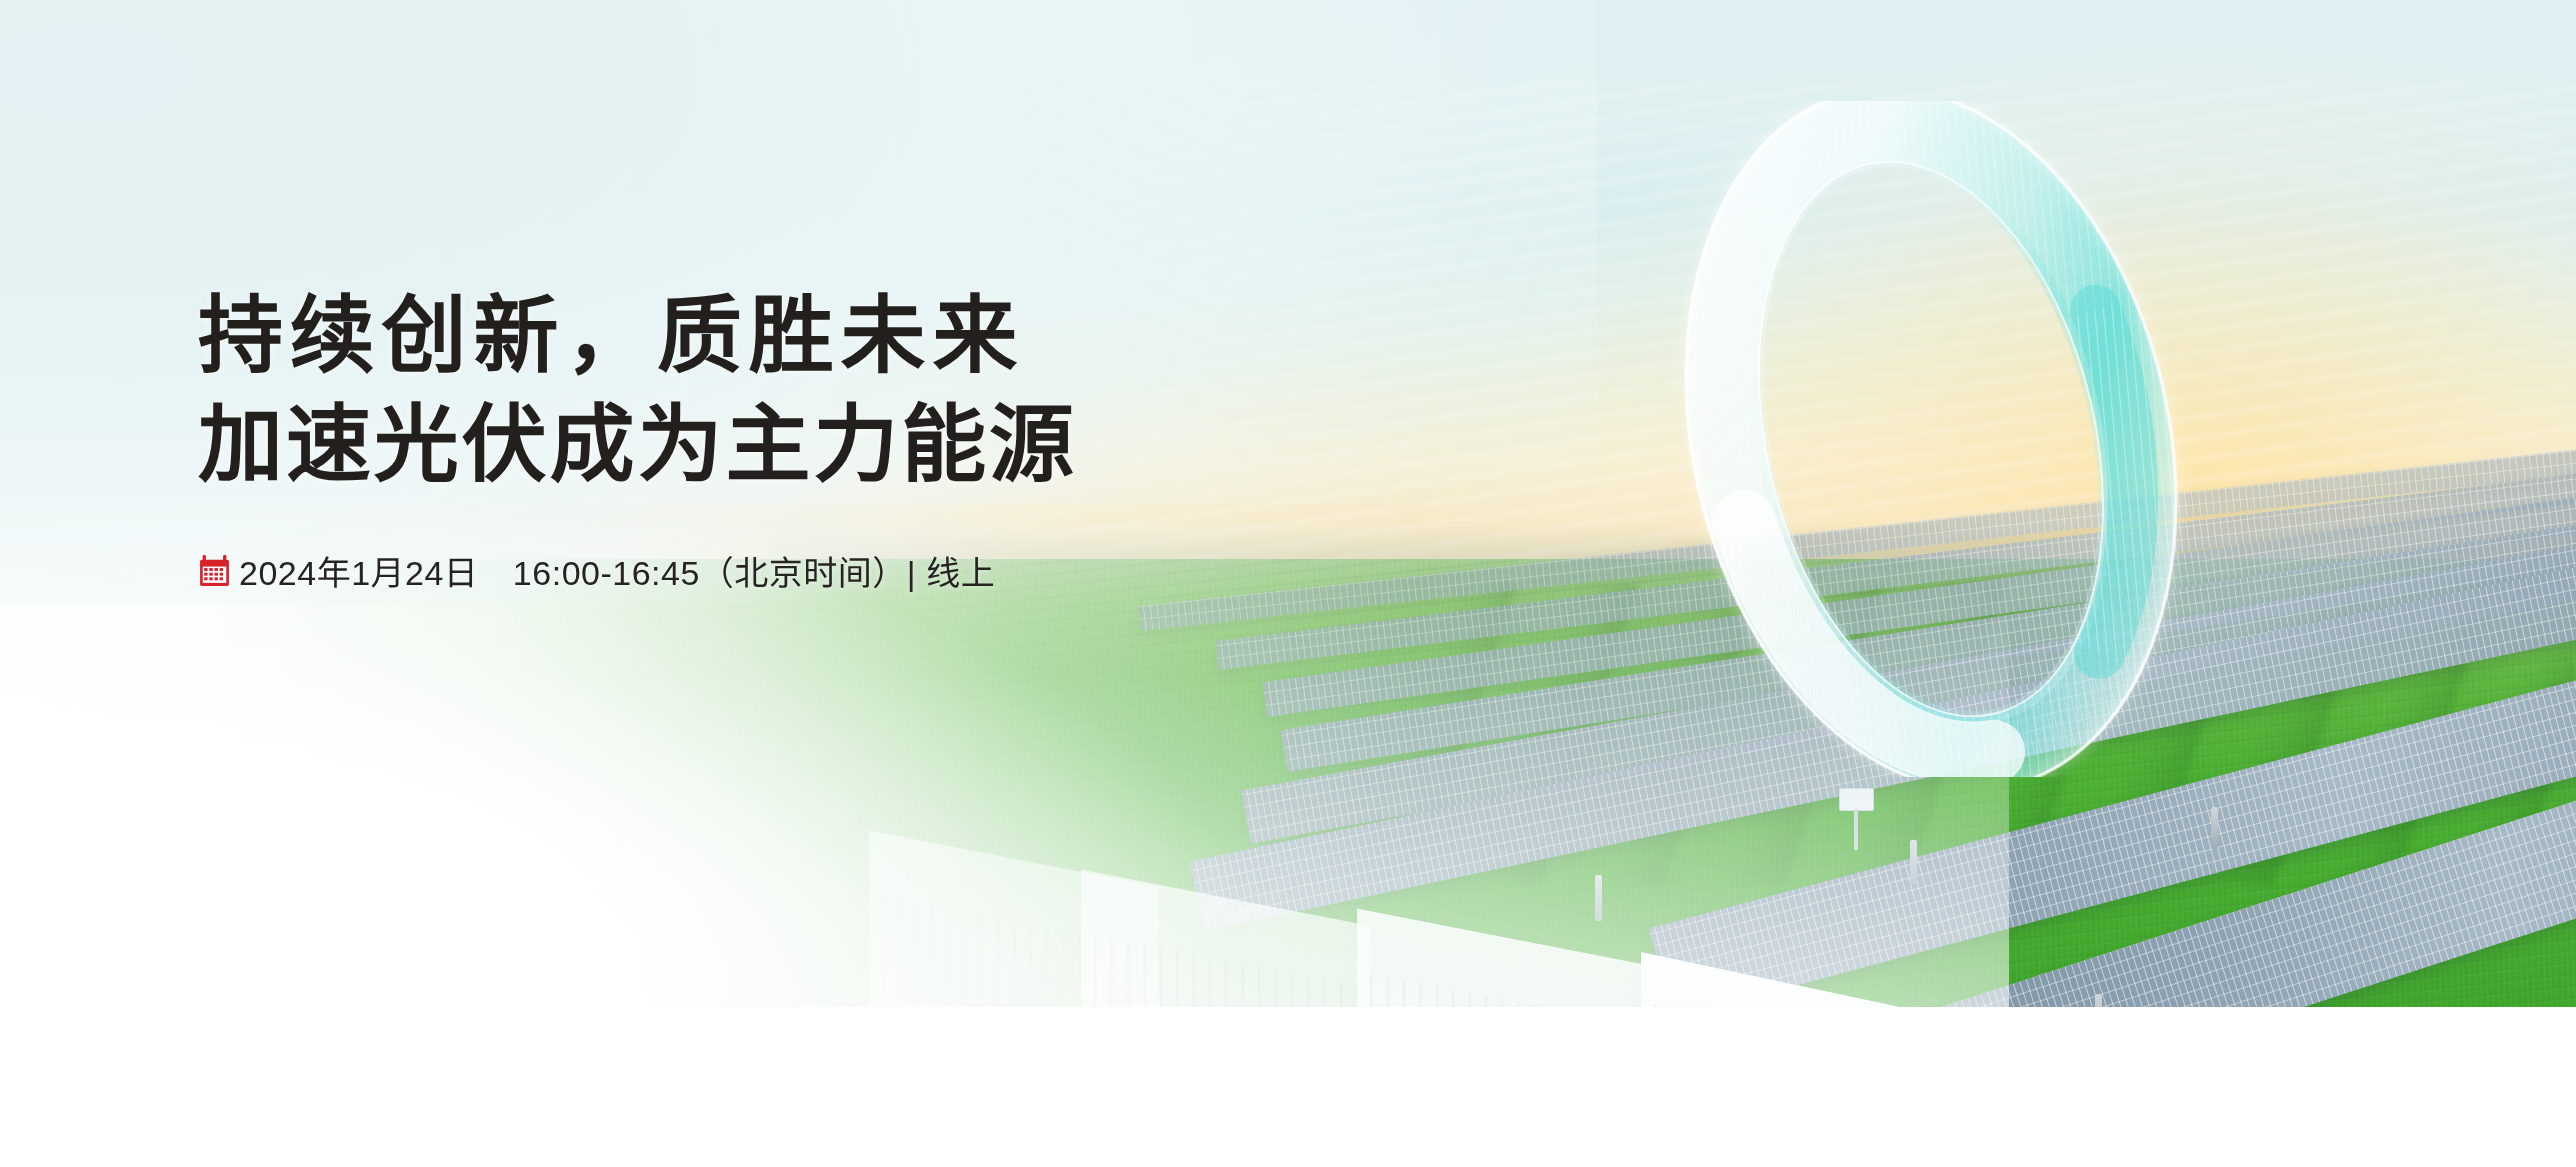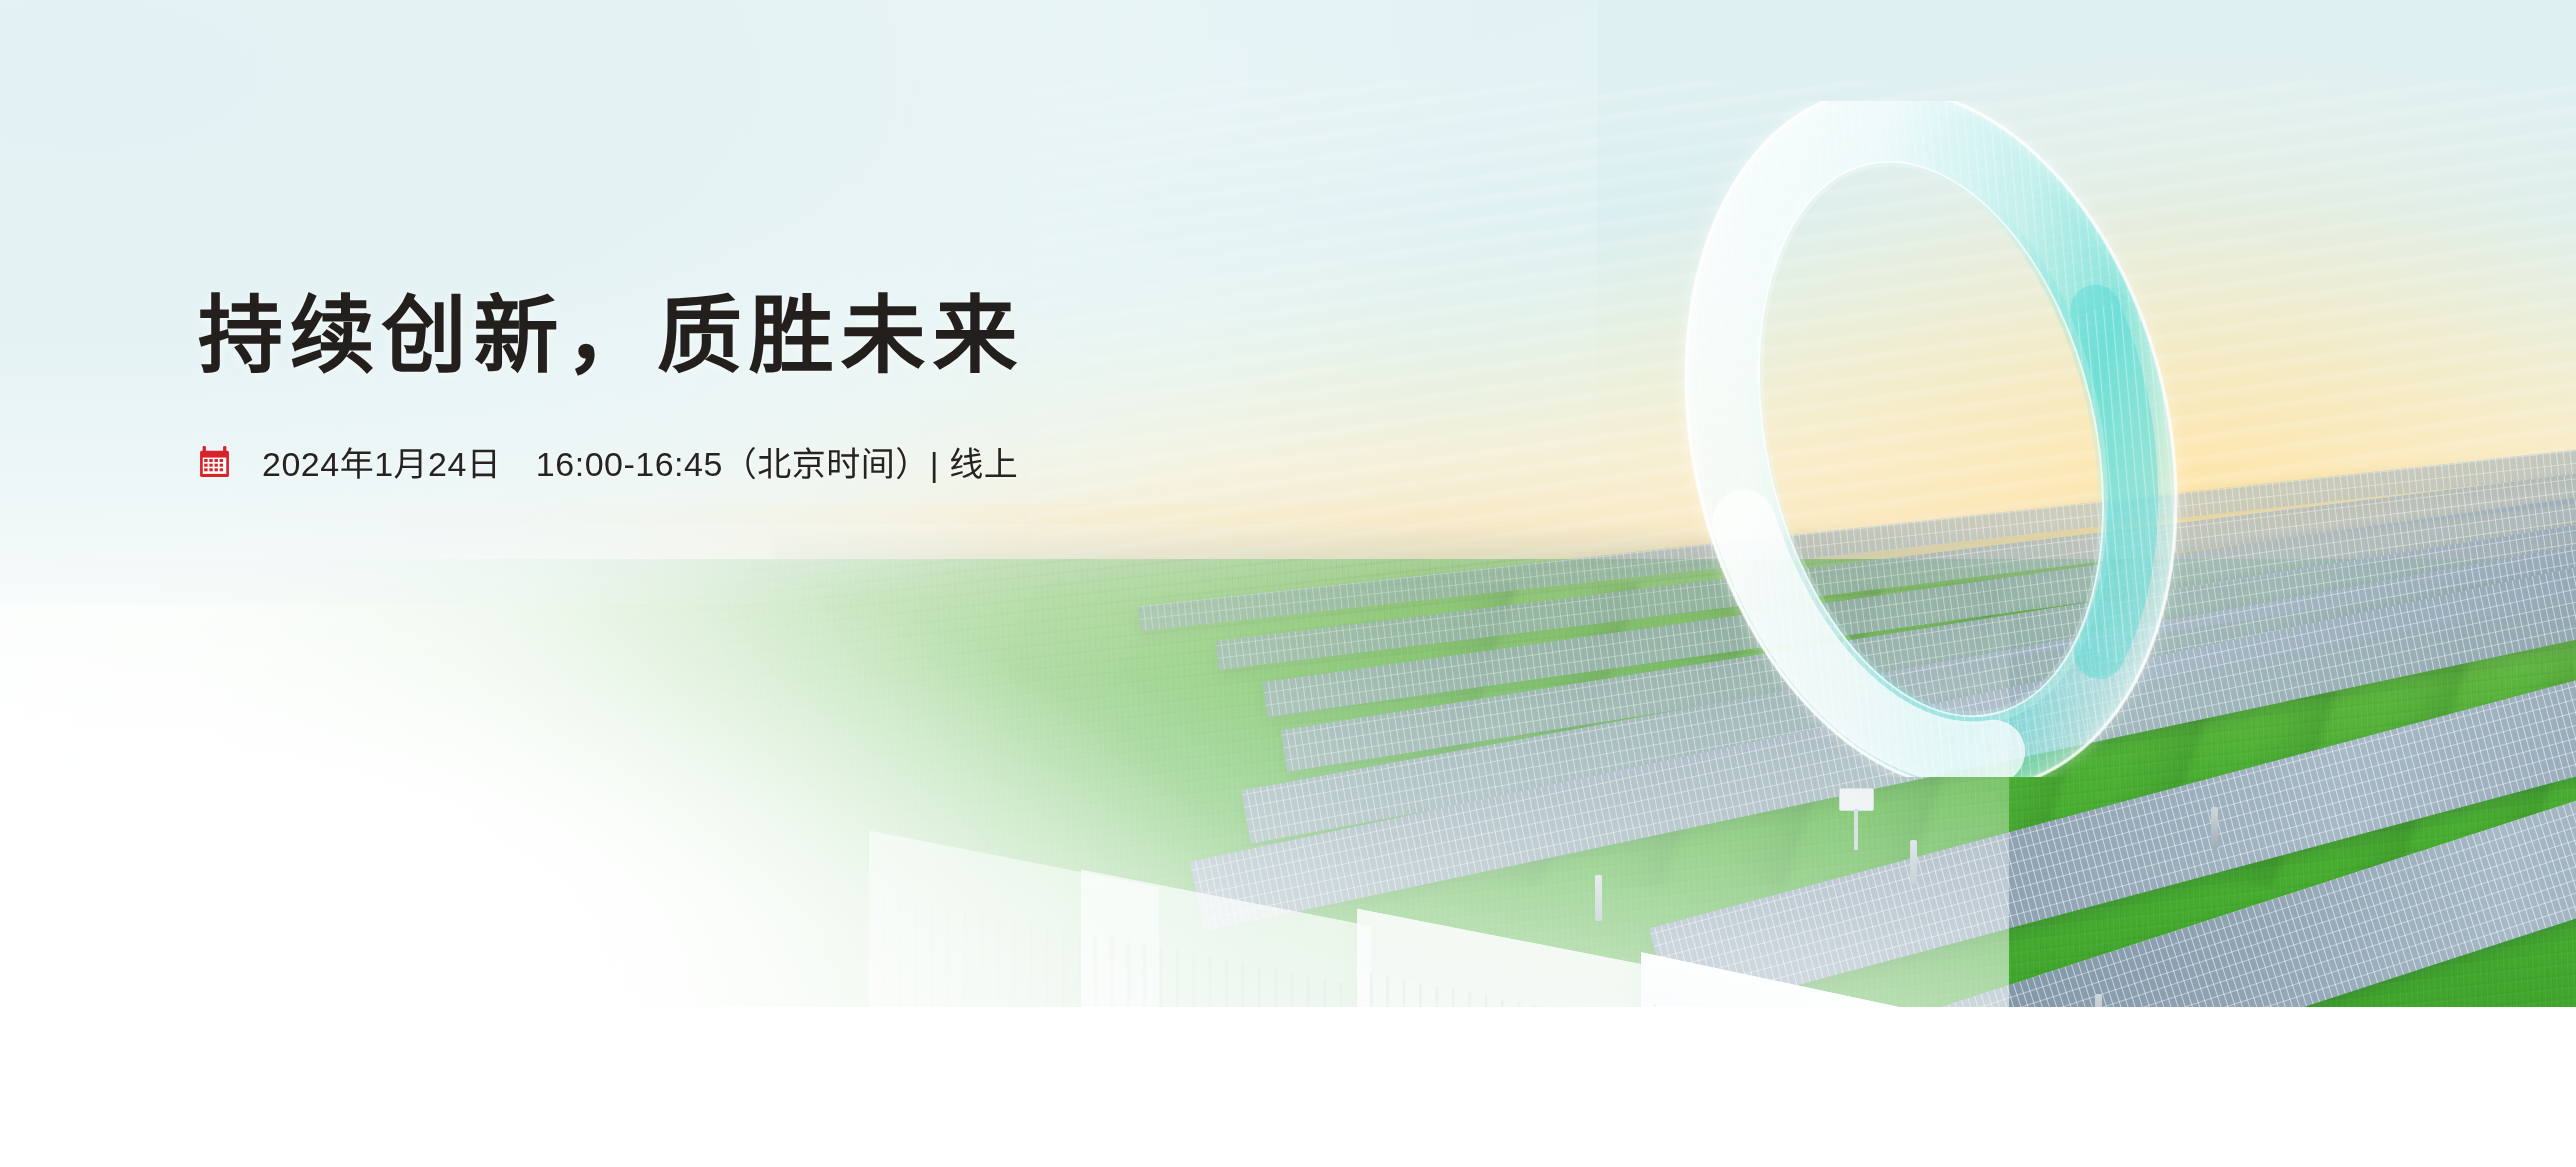--- a/index.html
+++ b/index.html
@@ -282,21 +282,21 @@
     font-weight: 300;
     letter-spacing: 11.6px;
     white-space: nowrap;
     text-shadow: 0 1px 5.8px rgba(255,255,255,0.5);
   }
 
   .meta-row {
     margin-top: 46px;
     display: flex;
     align-items: center;
-    gap: 31px;
+    gap: 8px;
     white-space: nowrap;
   }
   .cal-icon {
     width: 33px; height: 33px;
     flex: 0 0 auto;
     display: block;
   }
   .meta-text {
     color: #262321;
     font-size: 34px;
@@ -434,20 +434,21 @@
     <div class="mist-left"></div>
     <div class="mist-bottom"></div>
     <div class="mist-topleft"></div>
     <div class="vignette-bottomleft"></div>
   </div>
 
   <div class="content">
 
     <h1 class="headline">
       <span class="line1">持续创新，质胜未来</span>
+      <span class="line2">加速光伏成为主力能源</span>
     </h1>
 
 
     <div class="meta-row">
       <svg class="cal-icon" viewBox="0 0 32 32" aria-hidden="true">
         <rect x="4.5" y="1" width="3.2" height="7" rx="1.2" fill="#d8232a"></rect>
         <rect x="24.3" y="1" width="3.2" height="7" rx="1.2" fill="#d8232a"></rect>
         <rect x="2" y="5.5" width="28" height="25.5" rx="1.6" fill="#d8232a"></rect>
         <rect x="4.6" y="12.2" width="22.8" height="15.8" fill="#ffffff"></rect>
         <g fill="#d8232a">

